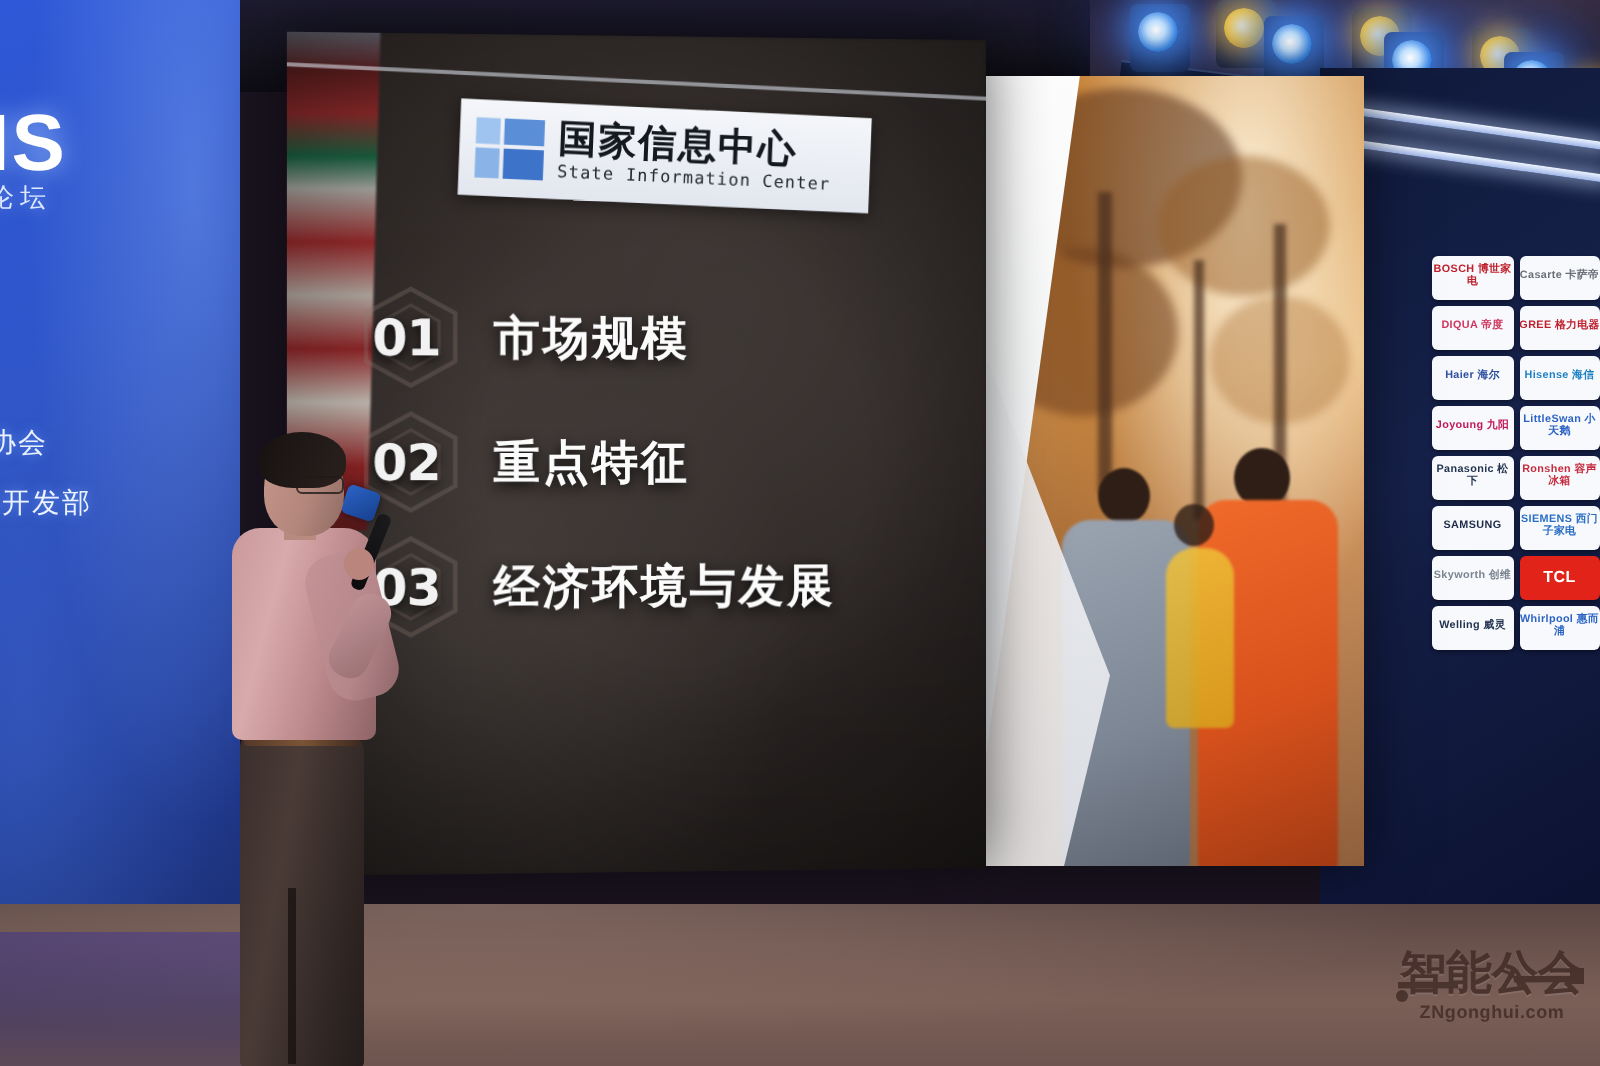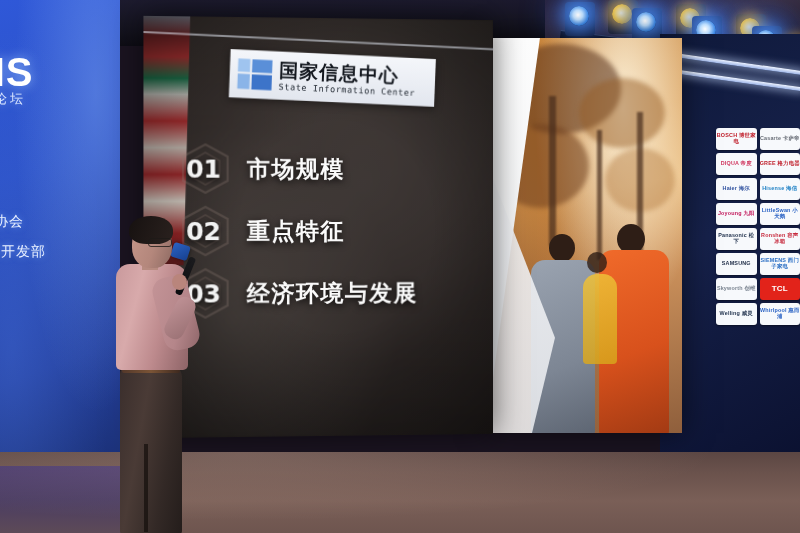--- a/index.html
+++ b/index.html
@@ -437,14 +437,26 @@
     <div class="sp-forearm"></div>
     <div class="sp-mic-stick"></div>
     <div class="sp-mic-flag"></div>
     <div class="sp-hand"></div>
     <div class="sp-neck"></div>
     <div class="sp-head"></div>
     <div class="sp-hair"></div>
     <div class="sp-glass"></div>
   </div>
 
+  <div class="watermark">
+    <svg class="wm-bars" viewBox="0 0 98 26">
+      <rect x="2" y="11" width="30" height="3.2" fill="#3b2420"></rect>
+      <circle cx="4" cy="18" r="3" fill="#3b2420"></circle>
+      <rect x="60" y="8" width="34" height="3.2" fill="#3b2420"></rect>
+      <rect x="88" y="4" width="7" height="8" fill="#3b2420"></rect>
+      <path d="M56 3 q6 1 7 7" stroke="#3b2420" stroke-width="2" fill="none"></path>
+      <path d="M53 5 q9 2 10 10" stroke="#3b2420" stroke-width="1.6" fill="none"></path>
+    </svg>
+    <div class="wm-glyph">智能公会</div>
+    <div class="wm-url">ZNgonghui.com</div>
+  </div>
 
 </div>
 
 </body></html>

